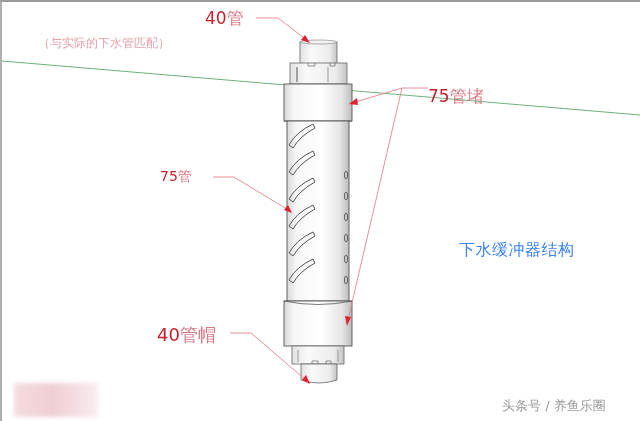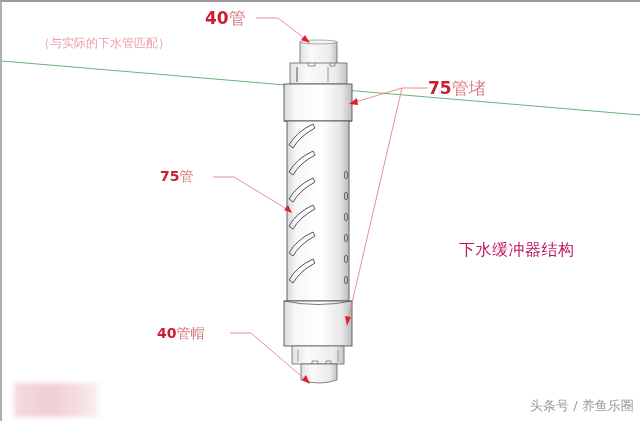--- a/index.html
+++ b/index.html
@@ -1,28 +1,28 @@
 <!DOCTYPE html>
 <html><head>
   <meta charset="utf-8">
   <style>
     html, body { margin: 0; padding: 0; background: #ffffff; }
     body { width: 640px; height: 421px; overflow: hidden; position: relative; font-family: "DejaVu Sans", sans-serif; }
     .frame { position: absolute; left: 0; top: 0; width: 640px; height: 421px; box-sizing: border-box; border-top: 2px solid #9a9a9a; border-left: 2px solid #b0b0b0; background: #fff; }
     svg.diagram { position: absolute; left: 0; top: 0; }
     .label { position: absolute; white-space: nowrap; line-height: 1; }
-    .label .num { font-family: "DejaVu Sans", sans-serif; font-weight: bold; color: #c8202e; }
+    .label .num { font-family: "DejaVu Sans", sans-serif; font-weight: normal; color: #c8202e; }
     .label .cn { font-family: "DejaVu Serif", serif; color: #d97a86; }
     .lbl-40 { left: 205px; top: 10px; font-size: 17px; }
     .lbl-40-note { left: 38px; top: 37px; font-size: 12px; font-family: "DejaVu Serif", serif; color: #e8a0a8; }
-    .lbl-75cap { left: 428px; top: 80px; font-size: 17px; }
+    .lbl-75cap { left: 428px; top: 88px; font-size: 17px; }
     .lbl-75 { left: 160px; top: 169px; font-size: 14px; }
-    .lbl-40cap { left: 157px; top: 326px; font-size: 14px; }
-    .title { left: 459px; top: 242px; font-size: 16px; font-family: "DejaVu Serif", serif; color: #be185d; letter-spacing: 0.5px; }
-    .watermark { left: 530px; top: 399px; font-size: 13px; font-family: "DejaVu Sans", sans-serif; color: #9a9a9a; }
+    .lbl-40cap { left: 157px; top: 326px; font-size: 18px; }
+    .title { left: 459px; top: 242px; font-size: 16px; font-family: "DejaVu Serif", serif; color: #3b82f6; letter-spacing: 0.5px; }
+    .watermark { left: 502px; top: 399px; font-size: 13px; font-family: "DejaVu Sans", sans-serif; color: #9a9a9a; }
     .blur-mark { position: absolute; left: 14px; top: 383px; width: 85px; height: 34px; background: linear-gradient(90deg, #f2d7db 0%, #edc6cc 45%, #f4dde0 80%, #fbeef0 100%); filter: blur(2px); opacity: 0.85; }
   </style>
 </head>
 <body>
 
 <div class="frame"></div>
 
 <svg class="diagram" width="640" height="421" viewBox="0 0 640 421" xmlns="http://www.w3.org/2000/svg">
   <defs>
     <linearGradient id="cyl" x1="0" y1="0" x2="1" y2="0">

